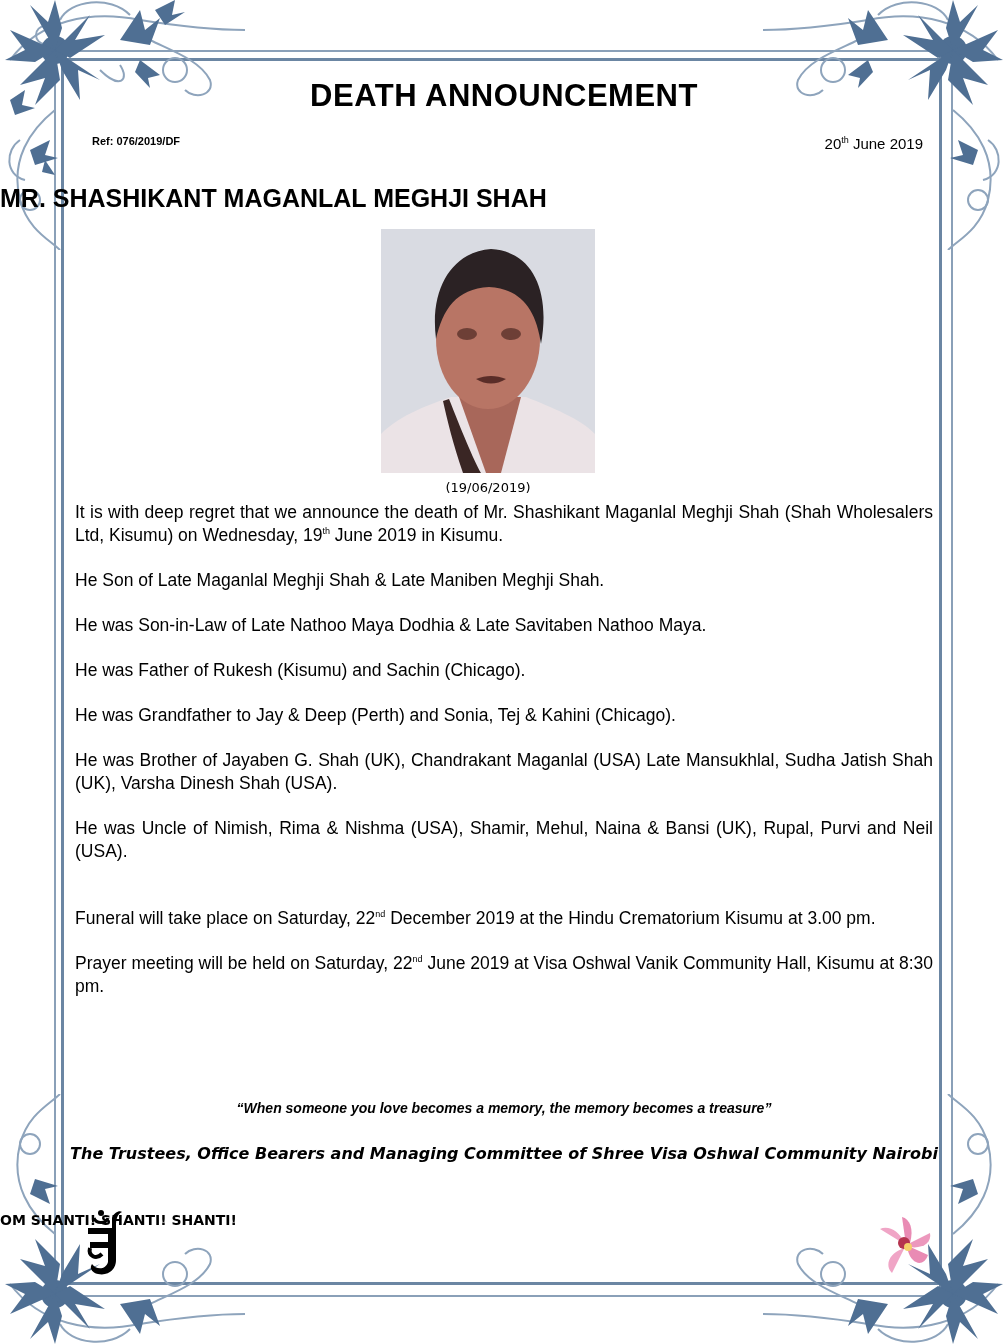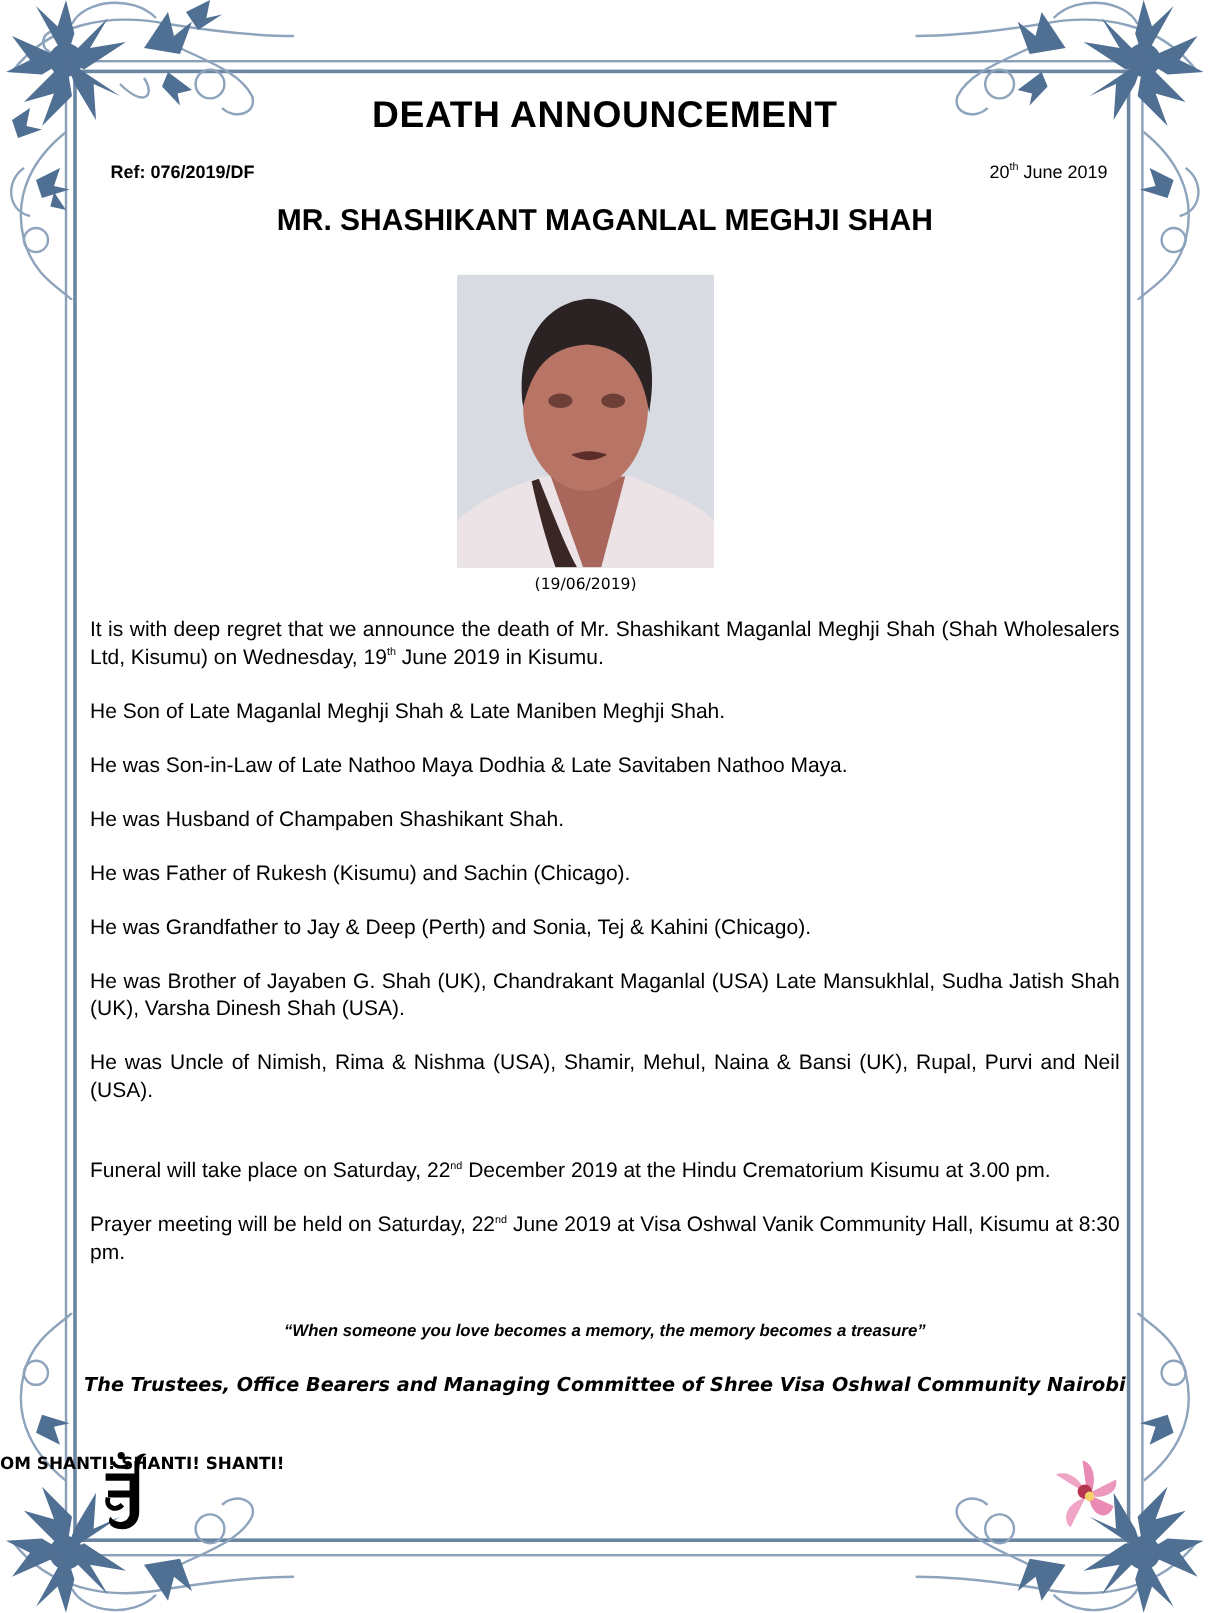--- a/index.html
+++ b/index.html
@@ -13,42 +13,42 @@
   .frame-line.thin { background: #8aa0b8; }
   .corner { position: absolute; width: 270px; height: 250px; }
   .corner svg { width: 100%; height: 100%; }
 
   .title {
     position: absolute; left: 0; right: 0; top: 78px; text-align: center;
     font-family: "Liberation Sans", sans-serif; font-weight: bold; font-size: 31px;
     letter-spacing: 0.5px;
   }
   .title span { text-decoration-thickness: 3px; text-underline-offset: 4px; }
-  .ref { position: absolute; left: 92px; top: 135px; font-weight: bold; font-size: 15px; }
+  .ref { position: absolute; left: 92px; top: 135px; font-weight: bold; font-size: 11px; }
   .date { position: absolute; right: 85px; top: 135px; font-weight: normal; font-size: 15px; margin-left: 22px; }
   .date sup, .body sup { font-size: 9px; vertical-align: super; line-height: 0; }
   .name {
-    position: absolute; left: 0; right: 0; top: 170px; text-align: center;
+    position: absolute; left: 0; right: 0; top: 184px; 
     font-weight: bold; font-size: 25px;
   }
   .photo {
     position: absolute; left: 381px; top: 229px; width: 214px; height: 244px;
     background: linear-gradient(180deg, #dcdde3 0%, #d4d6de 100%);
     overflow: hidden;
   }
   .photo svg { width: 100%; height: 100%; display: block; }
   .photo-caption {
     position: absolute; left: 381px; width: 214px; top: 480px; text-align: center;
     font-size: 13px; font-family: "DejaVu Sans", sans-serif;
   }
   .body {
     position: absolute; left: 75px; width: 858px; top: 501px;
     font-size: 17.5px; line-height: 23px; text-align: justify;
   }
-  .body p { margin: 12px 0 22px 0; }
+  .body p { margin: 0 0 22px 0; }
   .body p.gap { margin-top: 44px; }
   .quote {
     position: absolute; left: 0; right: 0; top: 1100px; text-align: center;
     font-family: Liberation Sans, sans-serif; font-style: italic; font-weight: bold; font-size: 14px;
   }
   .condolence {
     position: absolute; left: 0; right: 0; top: 1142px; text-align: center;
     font-family: "DejaVu Sans", sans-serif; font-style: italic; font-weight: bold; font-size: 16px; line-height: 23px;
   }
   .om {
@@ -185,21 +185,20 @@
     <ellipse cx="130" cy="105" rx="10" ry="6" fill="#6d3f36"></ellipse>
     <path d="M95 150 C105 146 115 146 125 150 C115 156 105 156 95 150 Z" fill="#5a2d28"></path>
   </svg>
 </div>
 <div class="photo-caption">(19/06/2019)</div>
 
 <div class="body">
   <p><span>It is with deep regret that we announce the death of Mr. Shashikant Maganlal Meghji Shah (Shah Wholesalers Ltd, Kisumu) on Wednesday, 19</span><sup>th</sup><span> June 2019 in Kisumu.</span></p>
   <p>He Son of Late Maganlal  Meghji Shah &amp; Late Maniben Meghji Shah.</p>
   <p>He was Son-in-Law of Late Nathoo Maya Dodhia &amp; Late Savitaben Nathoo Maya.</p>
-  <p>He was Husband of Champaben Shashikant Shah.</p>
   <p>He was Father of Rukesh (Kisumu) and Sachin (Chicago).</p>
   <p>He was Grandfather to Jay &amp; Deep (Perth) and Sonia, Tej &amp; Kahini (Chicago).</p>
   <p>He was Brother of Jayaben G. Shah (UK), Chandrakant Maganlal (USA) Late Mansukhlal, Sudha Jatish Shah (UK), Varsha Dinesh Shah (USA).</p>
   <p>He was Uncle of Nimish, Rima &amp; Nishma (USA), Shamir, Mehul, Naina &amp; Bansi (UK), Rupal, Purvi and Neil (USA).</p>
   <p class="gap"><span>Funeral will take place on Saturday, 22</span><sup>nd</sup><span> December 2019 at the Hindu Crematorium Kisumu at 3.00 pm.</span></p>
   <p><span>Prayer meeting will be held on Saturday, 22</span><sup>nd</sup><span> June 2019 at Visa Oshwal Vanik Community Hall, Kisumu at 8:30 pm.</span></p>
 </div>
 
 <div class="quote">“When someone you love becomes a memory, the memory becomes a treasure”</div>
 <div class="condolence">

